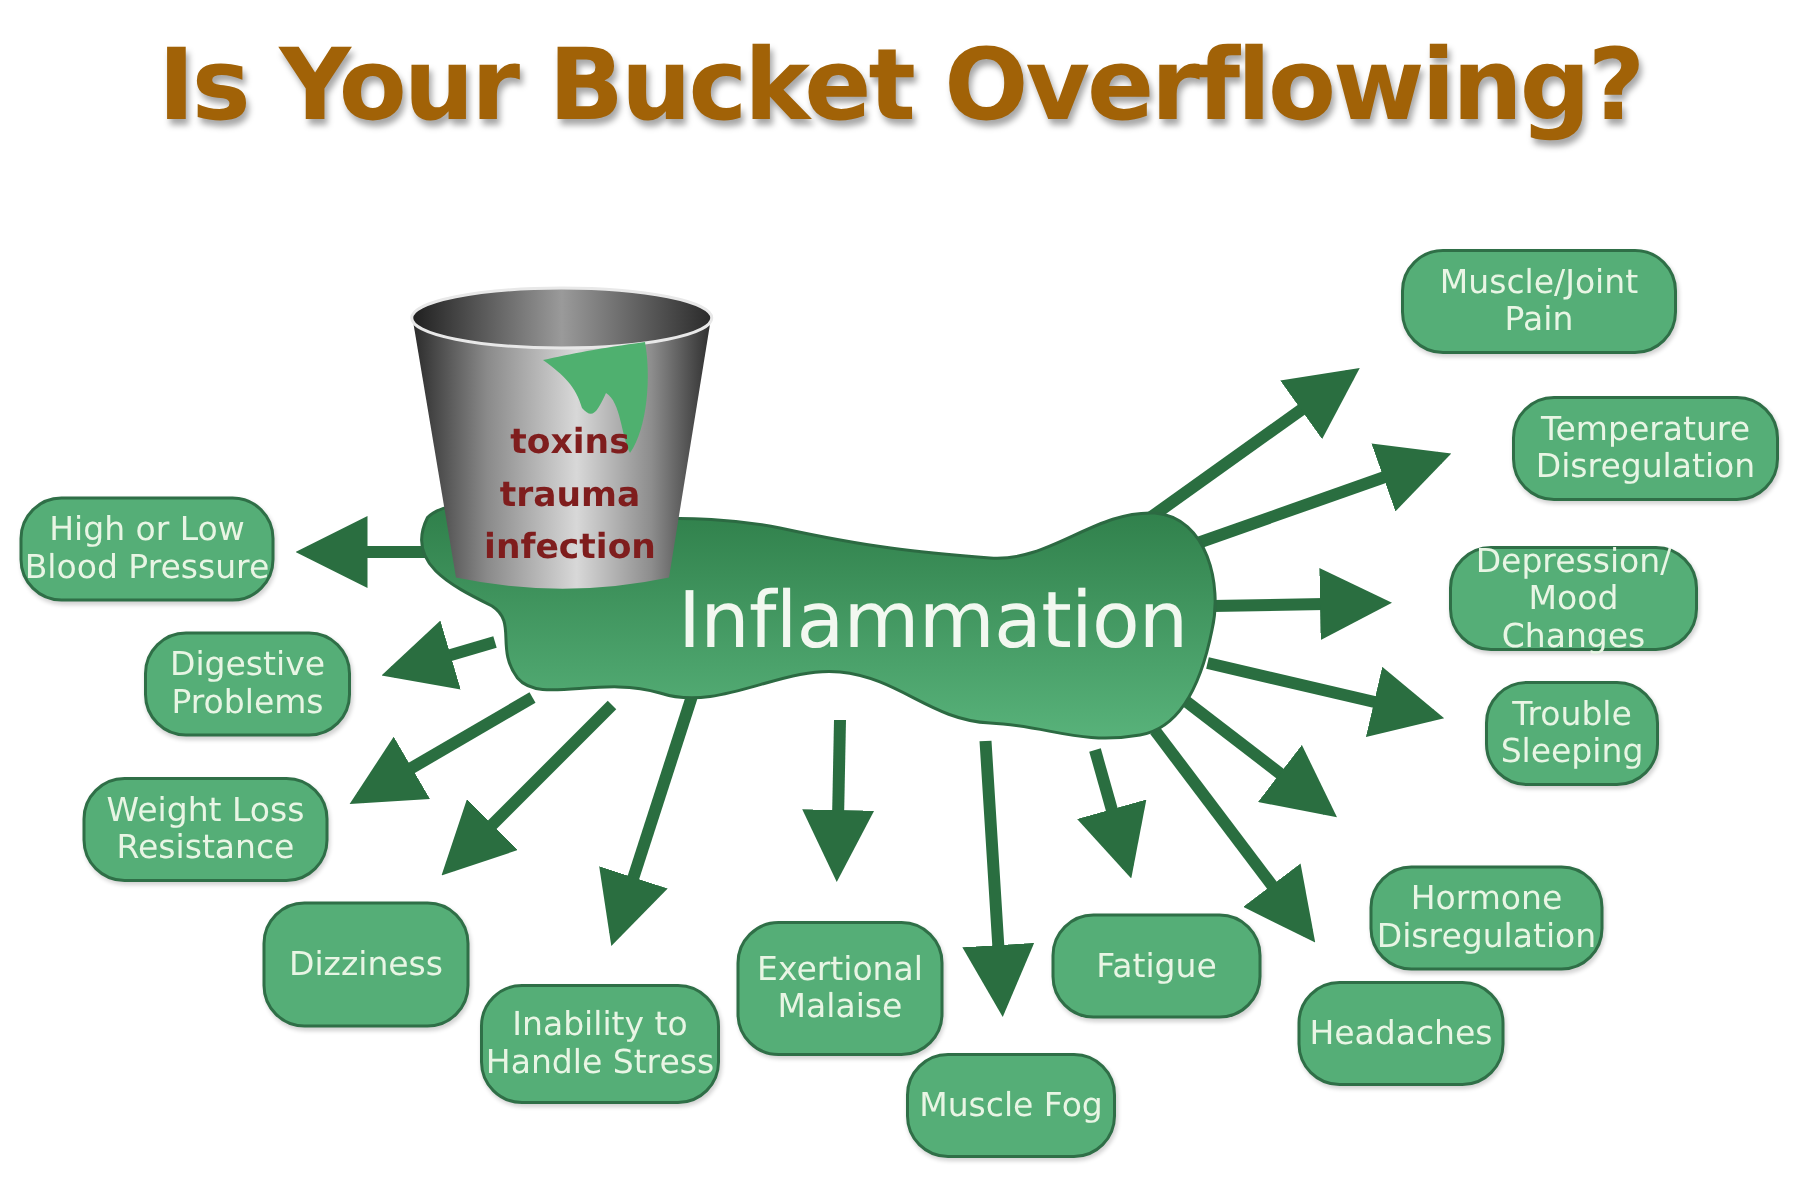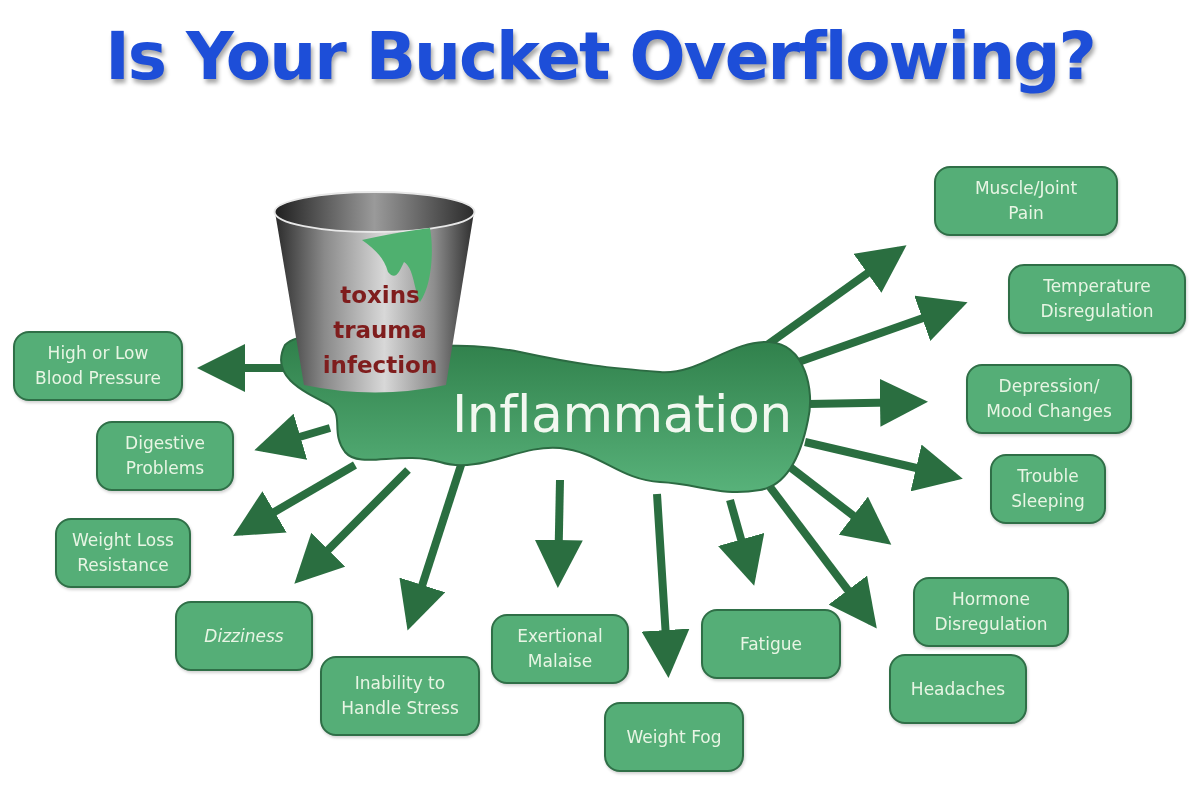--- a/index.html
+++ b/index.html
@@ -1,27 +1,27 @@
 <!DOCTYPE html>
 <html><head>
 <meta charset="utf-8">
 <style>
   html, body { margin:0; padding:0; background:#ffffff; }
   body { width:1200px; height:789px; position:relative; overflow:hidden; font-family:"DejaVu Sans", sans-serif; }
   .title {
     position:absolute; left:0; top:18px; width:1200px; text-align:center;
     font-family:"DejaVu Sans", sans-serif; font-weight:bold; font-size:66px;
-    color:#1d4ed8; letter-spacing:-2px;
+    color:#a16207; letter-spacing:-2px;
     text-shadow: 2px 4px 4px rgba(0,0,0,0.35);
   }
   svg.diagram { position:absolute; left:0; top:0; }
   .box {
     position:absolute; box-sizing:border-box;
-    background:#55ae77; border:2px solid #2f6f47; border-radius:16px;
-    color:#e8f5e4; font-family:"DejaVu Sans", sans-serif; font-size:17px;
+    background:#55ae77; border:2px solid #2f6f47; border-radius:28px;
+    color:#e8f5e4; font-family:"DejaVu Sans", sans-serif; font-size:22px;
     line-height:25px; text-align:center;
     display:flex; align-items:center; justify-content:center;
     box-shadow: 1px 2px 3px rgba(0,0,0,0.18);
     white-space:pre-line;
   }
   .blob-label {
     position:absolute; left:452px; top:384px;
     font-family:"DejaVu Sans", sans-serif; font-size:52px; color:#f2f8f0;
     letter-spacing:-0.5px;
   }
@@ -100,26 +100,26 @@
 <div class="box" style="left:934px; top:166px; width:184px; height:70px;">Muscle/Joint
 Pain</div>
 <div class="box" style="left:1008px; top:264px; width:178px; height:70px;">Temperature
 Disregulation</div>
 <div class="box" style="left:966px; top:364px; width:166px; height:70px;">Depression/
 Mood Changes</div>
 <div class="box" style="left:990px; top:454px; width:116px; height:70px;">Trouble
 Sleeping</div>
 <div class="box" style="left:913px; top:552px; width:156px; height:70px;margin-top:25px;">Hormone
 Disregulation</div>
-<div class="box" style="left:865px; top:654px; width:138px; height:70px;margin-left:24px;">Headaches</div>
+<div class="box" style="left:865px; top:654px; width:138px; height:70px;">Headaches</div>
 <div class="box" style="left:701px; top:609px; width:140px; height:70px;">Fatigue</div>
-<div class="box" style="left:604px; top:702px; width:140px; height:70px;">Weight Fog</div>
-<div class="box" style="left:491px; top:614px; width:138px; height:70px;">Exertional
+<div class="box" style="left:604px; top:702px; width:140px; height:70px;">Muscle Fog</div>
+<div class="box" style="left:491px; top:614px; width:138px; height:90px;">Exertional
 Malaise</div>
 <div class="box" style="left:320px; top:656px; width:160px; height:80px;">Inability to
 Handle Stress</div>
-<div class="box" style="left:175px; top:601px; width:138px; height:70px;font-style:italic;">Dizziness</div>
-<div class="box" style="left:55px; top:518px; width:136px; height:70px;">Weight Loss
+<div class="box" style="left:175px; top:601px; width:138px; height:84px;">Dizziness</div>
+<div class="box" style="left:55px; top:518px; width:164px; height:70px;">Weight Loss
 Resistance</div>
 <div class="box" style="left:96px; top:421px; width:138px; height:70px;">Digestive
 Problems</div>
 <div class="box" style="left:13px; top:331px; width:170px; height:70px;">High or Low
 Blood Pressure</div>
 
 </body></html>

